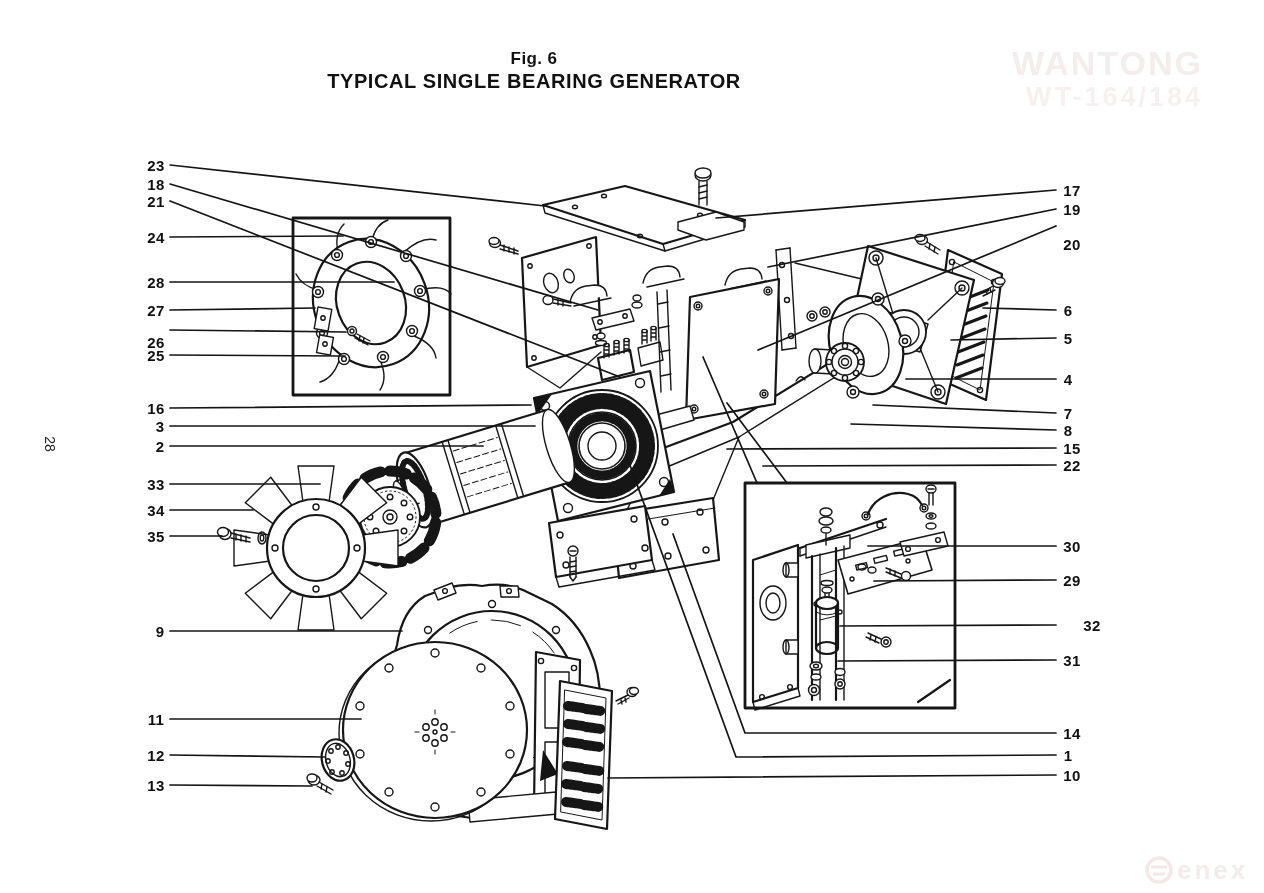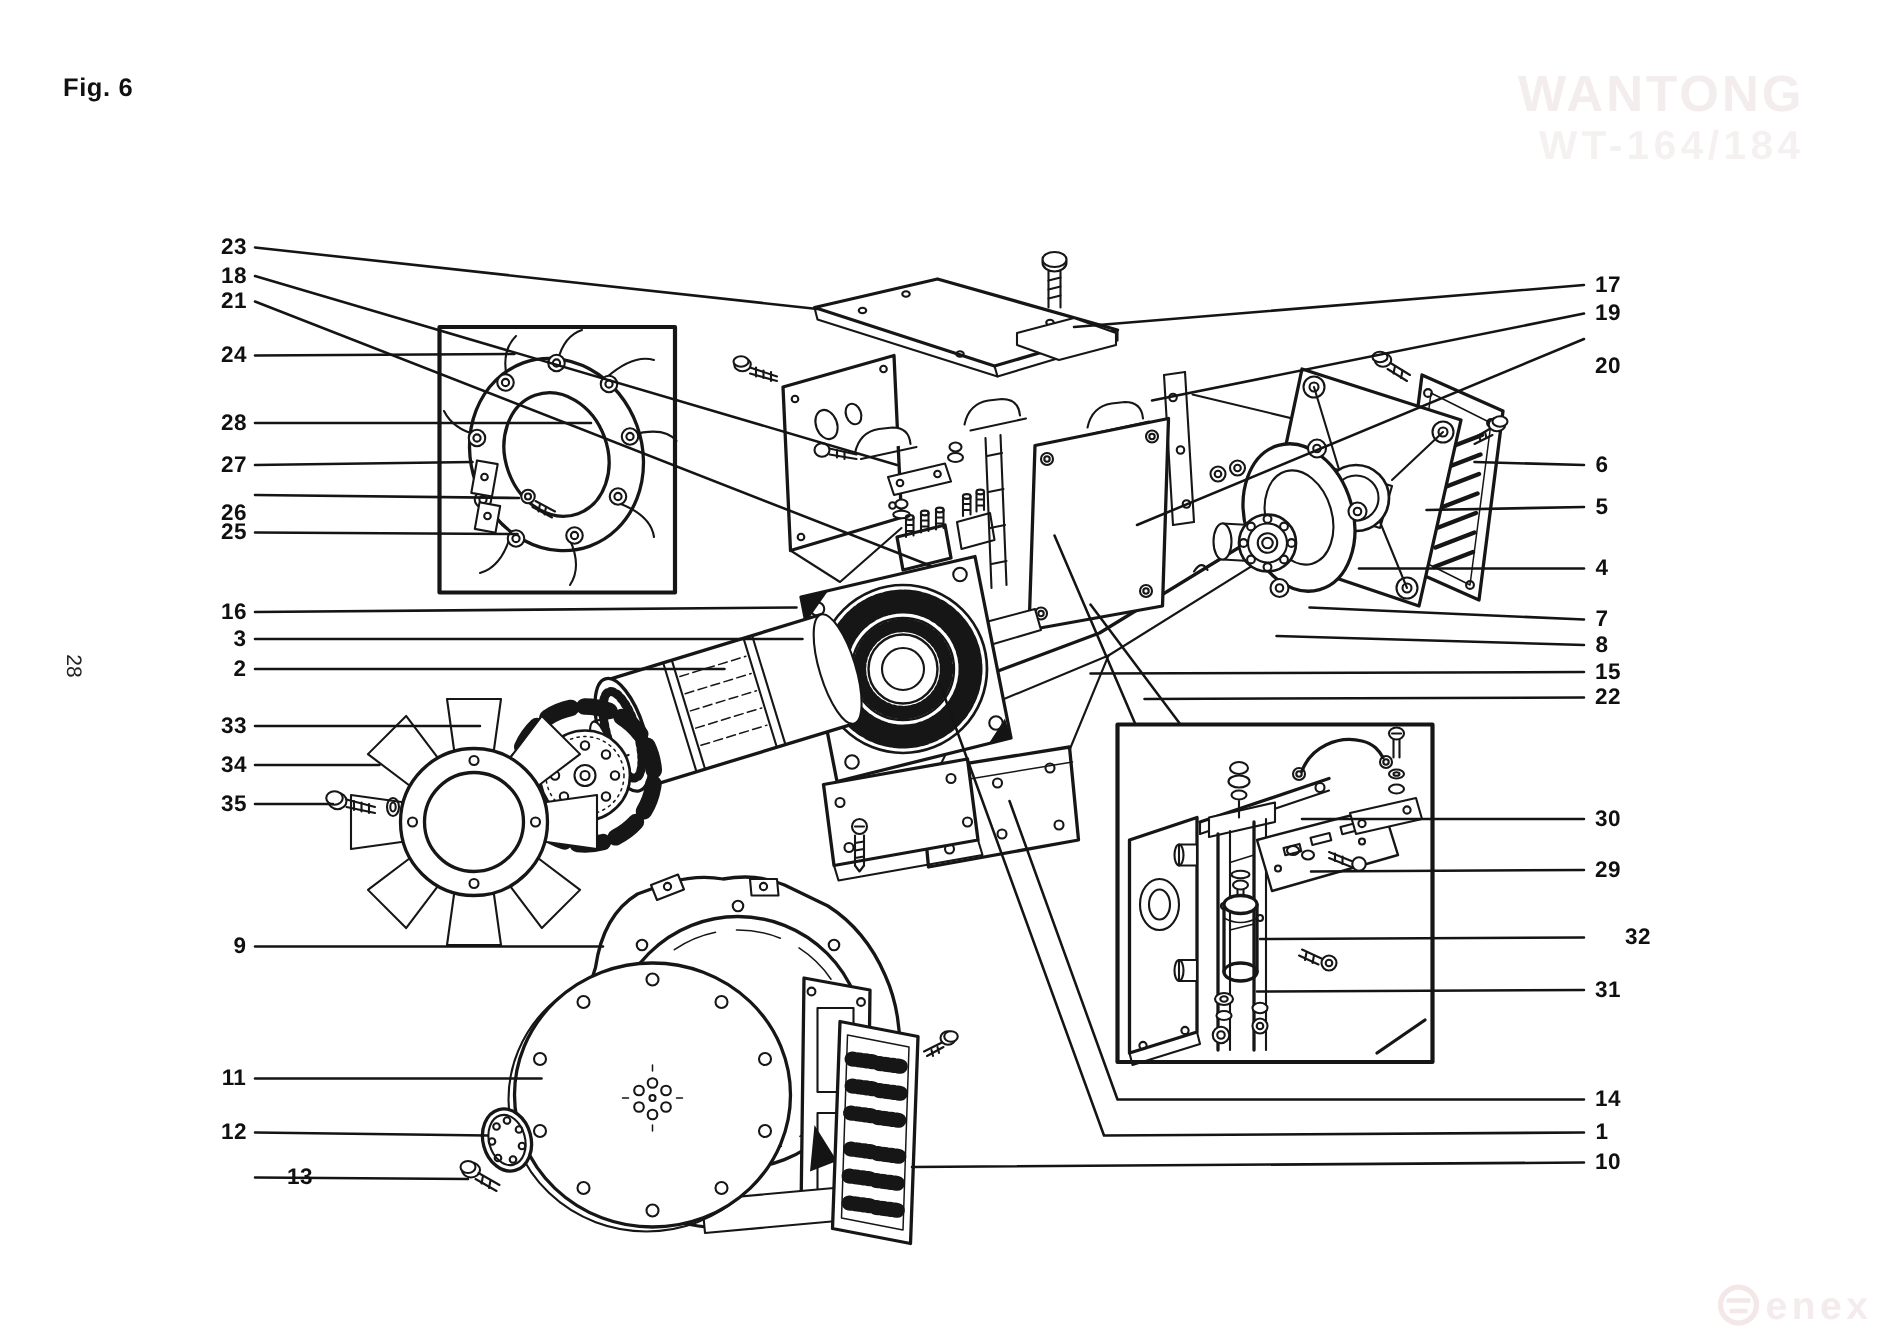--- a/index.html
+++ b/index.html
@@ -1,18 +1,18 @@
 <!DOCTYPE html>
 <html><head>
 <meta charset="utf-8">
 <style>
   html,body{margin:0;padding:0;background:#ffffff;}
   body{width:1264px;height:893px;position:relative;font-family:"Liberation Sans",sans-serif;color:#111;overflow:hidden;}
   .page{position:absolute;inset:0;background:#fff;}
-  .title-block{position:absolute;top:48px;left:0;width:1068px;line-height:1.25;padding-left:42px;}
+  .title-block{position:absolute;top:48px;left:0;width:1068px;text-align:center;line-height:1.25;}
   .title-fig{font-size:17px;font-weight:700;letter-spacing:.4px;}
   .title-main{font-size:20px;font-weight:700;letter-spacing:.6px;}
   .wm-brand{position:absolute;left:1012px;top:44px;font-size:34px;font-weight:700;letter-spacing:2px;color:#f3eded;}
   .wm-model{position:absolute;left:1026px;top:82px;font-size:27px;font-weight:700;letter-spacing:3px;color:#f6f1f1;}
   .page-num{position:absolute;left:42px;top:436px;font-size:14px;color:#222;transform:rotate(90deg);transform-origin:center;}
   .callout{position:absolute;font-size:15px;font-weight:700;transform:translate(-50%,-50%);letter-spacing:.3px;color:#101010;}
   svg#art{position:absolute;left:0;top:0;}
   #art *{vector-effect:none;}
   #art path,#art line,#art circle,#art ellipse,#art rect,#art polygon,#art polyline{stroke:#161616;fill:none;stroke-width:1.4;stroke-linejoin:round;stroke-linecap:round;}
   #art .fw{fill:#ffffff;}
@@ -23,20 +23,21 @@
   #art .leader{stroke:#141414;stroke-width:1.7;fill:none;}
   .enex{position:absolute;left:1143px;top:850px;}
 </style>
 </head>
 <body>
 
 <div class="page">
 
   <div class="title-block">
     <div class="title-fig">Fig. 6</div>
+    <div class="title-main">TYPICAL SINGLE BEARING GENERATOR</div>
   </div>
 
   <div class="wm-brand">WANTONG</div>
   <div class="wm-model">WT-164/184</div>
   <div class="page-num">28</div>
 
   <svg id="art" width="1264" height="893" viewBox="0 0 1264 893">
 
     <g>
       <polyline points="937,297 733,422 634,459" class="t2"></polyline>
@@ -658,21 +659,21 @@
       <div class="callout" style="left: 156px; top: 355px;">25</div>
       <div class="callout" style="left: 156px; top: 408px;">16</div>
       <div class="callout" style="left: 160px; top: 426px;">3</div>
       <div class="callout" style="left: 160px; top: 446px;">2</div>
       <div class="callout" style="left: 156px; top: 484px;">33</div>
       <div class="callout" style="left: 156px; top: 510px;">34</div>
       <div class="callout" style="left: 156px; top: 536px;">35</div>
       <div class="callout" style="left: 160px; top: 631px;">9</div>
       <div class="callout" style="left: 156px; top: 719px;">11</div>
       <div class="callout" style="left: 156px; top: 755px;">12</div>
-      <div class="callout" style="left: 156px; top: 785px; margin-left: 44px;">13</div>
+      <div class="callout" style="left: 156px; top: 785px;">13</div>
       <div class="callout" style="left: 1072px; top: 190px;">17</div>
       <div class="callout" style="left: 1072px; top: 209px;">19</div>
       <div class="callout" style="left: 1072px; top: 244px;">20</div>
       <div class="callout" style="left: 1068px; top: 310px;">6</div>
       <div class="callout" style="left: 1068px; top: 338px;">5</div>
       <div class="callout" style="left: 1068px; top: 379px;">4</div>
       <div class="callout" style="left: 1068px; top: 413px;">7</div>
       <div class="callout" style="left: 1068px; top: 430px;">8</div>
       <div class="callout" style="left: 1072px; top: 448px;">15</div>
       <div class="callout" style="left: 1072px; top: 465px;">22</div>

